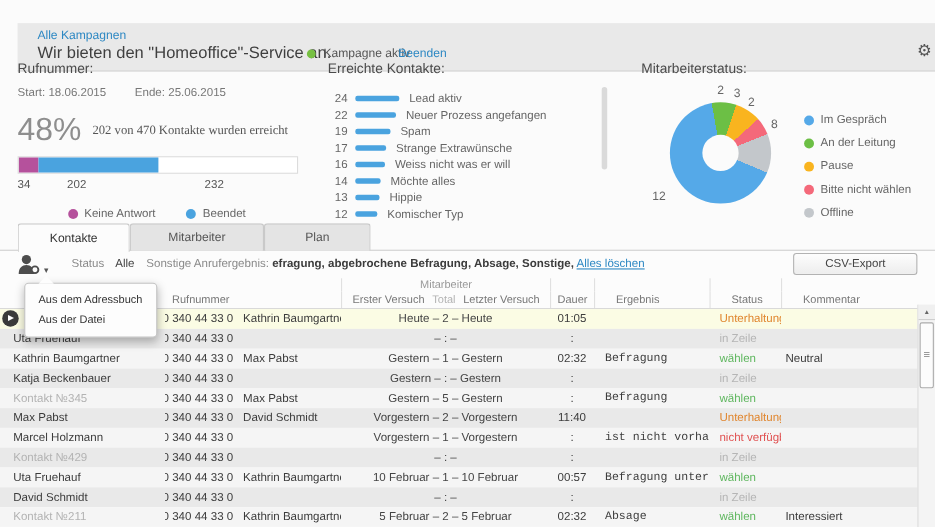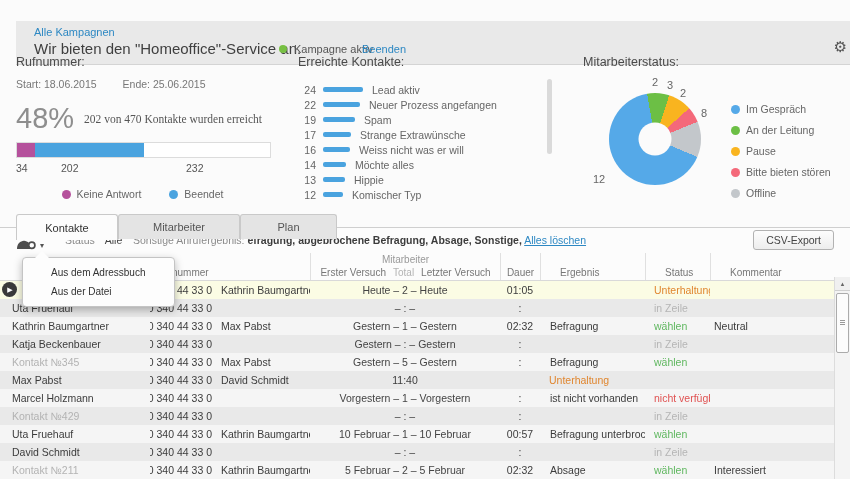--- a/index.html
+++ b/index.html
@@ -40,36 +40,36 @@
   .chart-scroll{position:absolute;left:249px;top:24px;width:5px;height:75px;background:#dadada;border-radius:3px;}
   
   .p-donut{left:583px;width:258px;}
   .donut-wrap{position:relative;margin-top:12px;width:150px;height:128px;}
   .donut{position:absolute;left:26px;top:12px;width:92px;height:92px;border-radius:50%;}
   .hole{position:absolute;left:50%;top:50%;transform:translate(-50%,-50%);width:33px;height:33px;border-radius:50%;background:#fbfbfb;}
   .dl{position:absolute;font-size:11px;color:#666;}
   .dl0{left:69px;top:-5px;}.dl1{left:84px;top:-2px;}.dl2{left:97px;top:6px;}.dl3{left:118px;top:26px;}.dl4{left:10px;top:92px;}
   .donut-legend{position:absolute;left:148px;top:48px;display:flex;flex-direction:column;gap:9px;font-size:10.5px;color:#666;}
   
-  .tabs{position:absolute;left:16px;top:214px;height:25px;display:flex;z-index:4;}
+  .tabs{position:absolute;left:16px;top:203px;height:25px;display:flex;z-index:4;}
   .tab{border:1px solid #c9c9c9;border-bottom:none;border-radius:3px 3px 0 0;background:#e4e4e4;
        display:flex;align-items:center;justify-content:center;font-size:11px;color:#555;cursor:pointer;}
   .tab:nth-child(1){width:100px;}.tab:nth-child(2){width:120px;}.tab:nth-child(3){width:95px;}
   .tab.active{background:#fcfcfc;color:#333;height:25px;}
   
   .content{position:absolute;left:0;top:227px;width:850px;height:252px;background:#fcfcfc;border-top:1px solid #cfcfcf;}
   .filterbar{position:relative;height:25px;}
   .addbtn{position:absolute;left:16px;top:3px;display:flex;align-items:flex-end;gap:3px;cursor:pointer;}
   .filter-status{position:absolute;left:65px;top:6px;font-size:10.5px;color:#8a8a8a;display:flex;gap:10px;}
   .filter-status .fval{color:#444;cursor:pointer;}
   .filter-other{position:absolute;left:133px;top:6px;font-size:10.5px;color:#8a8a8a;white-space:nowrap;}
   .filter-other b{color:#3c3c3c;font-weight:bold;}
   .clear-link{color:#2d88c3;text-decoration:underline;cursor:pointer;}
   .csv-btn{position:absolute;right:16px;top:2px;border:1px solid #b2b2b2;border-radius:3px;
-           background:linear-gradient(#fdfdfd,#ededed);padding:3px 12px;font-size:10.5px;color:#444;cursor:pointer;}
+           background:linear-gradient(#fdfdfd,#ededed);padding:3px 28px;font-size:10.5px;color:#444;cursor:pointer;}
   
   .grid{display:grid;grid-template-columns:150px 65px 95px 190px 40px 105px 65px 1fr;}
   .thead-group{height:12px;font-size:10px;color:#999;}
   .thead-sub{height:15px;font-size:10px;color:#777;border-bottom:1px solid #d9d9d9;}
   .hc{display:flex;align-items:center;}
   .bordl{border-left:1px solid #e0e0e0;}
   .hc.center{justify-content:center;}
   .hc.pad{padding-left:19px;}
   .sub-versuch{display:flex;justify-content:center;align-items:center;gap:7px;}
   .sub-total{color:#b3b3b3;}
@@ -77,30 +77,30 @@
   .trow.odd{background:#f5f5f5;}
   .trow.even{background:#e9e9e9;}
   .trow.hl{background:#fbfce4;}
   .tc{display:flex;align-items:center;overflow:hidden;white-space:nowrap;}
   .c-name{padding-left:12px;}
   .c-name.muted{color:#b3b3b3;}
   .c-phone{justify-content:flex-end;padding-right:3px;}
   .c-emp{padding-left:6px;}
   .c-versuch{justify-content:center;color:#444;}
   .c-dauer{justify-content:center;}
-  .c-erg{padding-left:10px;}
+  .c-erg{padding-left:10px;font-family:Liberation Mono, monospace;}
   .c-status{padding-left:9px;}
   .c-komm{padding-left:4px;}
   
   .play{position:absolute;left:2px;top:282px;width:15px;height:15px;border-radius:50%;background:#3a3a3a;z-index:6;
         display:flex;align-items:center;justify-content:center;cursor:pointer;}
   .play span{color:#fff;font-size:7px;line-height:7px;margin-left:1px;}
   
   .popover{position:absolute;left:22px;top:257px;background:#fdfdfd;border:1px solid #c4c4c4;border-radius:4px;
-           box-shadow:0 3px 9px rgba(0,0,0,.28);z-index:10;padding:5px 16px;}
+           box-shadow:0 3px 9px rgba(0,0,0,.28);z-index:10;padding:5px 0;}
   .popover:before{content:"";position:absolute;left:12px;top:-7px;border-left:7px solid transparent;
            border-right:7px solid transparent;border-bottom:7px solid #fdfdfd;}
   .mitem{padding:4px 12px;font-size:10px;color:#333;white-space:nowrap;cursor:pointer;}
   
   .vscroll{position:absolute;right:0;top:49px;width:15px;height:203px;background:#f4f4f4;border-left:1px solid #dcdcdc;}
   .sb-up{height:13px;background:#f0f0f0;border-bottom:1px solid #cfcfcf;display:flex;align-items:center;justify-content:center;
          font-size:6px;color:#666;cursor:pointer;}
   .sb-thumb{position:absolute;left:1px;top:16px;width:11px;height:58px;background:#fcfcfc;border:1px solid #ababab;
             border-radius:2px;cursor:pointer;}
   .sb-grip{position:absolute;left:3px;top:26px;width:5px;height:5px;
@@ -224,21 +224,21 @@
         <div class="litem">
           <span class="ldot" style="background: rgb(108, 191, 69);"></span>
           <span>An der Leitung</span>
         </div>
         <div class="litem">
           <span class="ldot" style="background: rgb(249, 180, 31);"></span>
           <span>Pause</span>
         </div>
         <div class="litem">
           <span class="ldot" style="background: rgb(244, 105, 122);"></span>
-          <span>Bitte bieten stören</span>
+          <span>Bitte nicht wählen</span>
         </div>
         <div class="litem">
           <span class="ldot" style="background: rgb(195, 199, 203);"></span>
           <span>Offline</span>
         </div>
       </div>
   </div>
 
   <div class="content">
     <div class="filterbar">
@@ -335,20 +335,21 @@
           <div class="tc c-versuch">Gestern  – 5 –  Gestern</div>
           <div class="tc c-dauer">:</div>
           <div class="tc c-erg">Befragung</div>
           <div class="tc c-status" style="color: rgb(95, 183, 95);">wählen</div>
           <div class="tc c-komm"></div>
         </div>
         <div class="grid trow even">
           <div class="tc c-name">Max Pabst</div>
           <div class="tc c-phone">0 30 340 44 33 0</div>
           <div class="tc c-emp">David Schmidt</div>
+          <div class="tc c-versuch">Vorgestern  – 2 –  Vorgestern</div>
           <div class="tc c-dauer">11:40</div>
           <div class="tc c-erg"></div>
           <div class="tc c-status" style="color: rgb(224, 134, 47);">Unterhaltung</div>
           <div class="tc c-komm"></div>
         </div>
         <div class="grid trow odd">
           <div class="tc c-name">Marcel Holzmann</div>
           <div class="tc c-phone">0 30 340 44 33 0</div>
           <div class="tc c-emp"></div>
           <div class="tc c-versuch">Vorgestern  – 1 –  Vorgestern</div>

